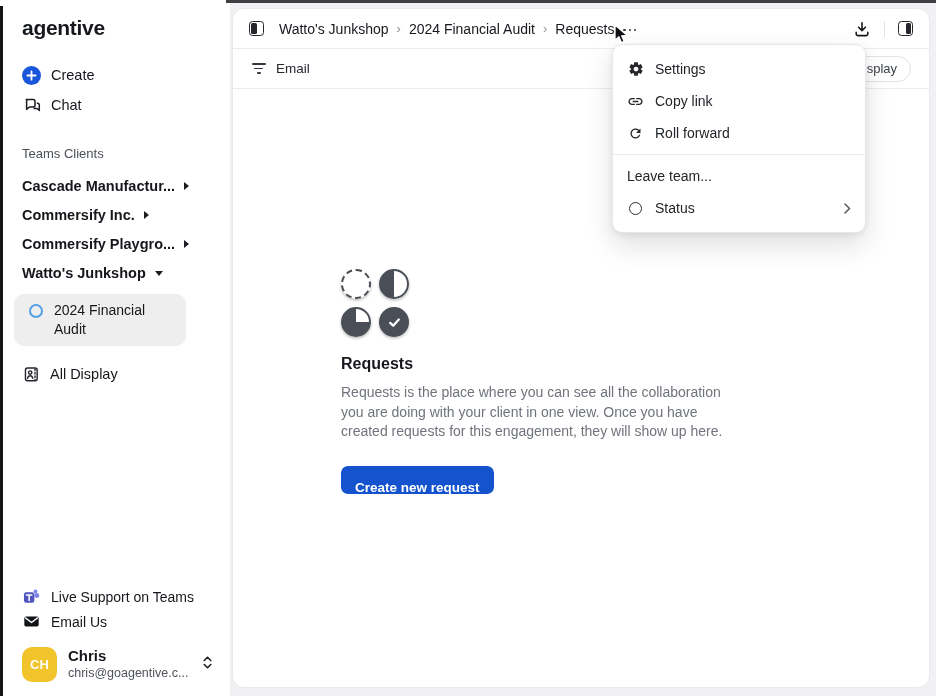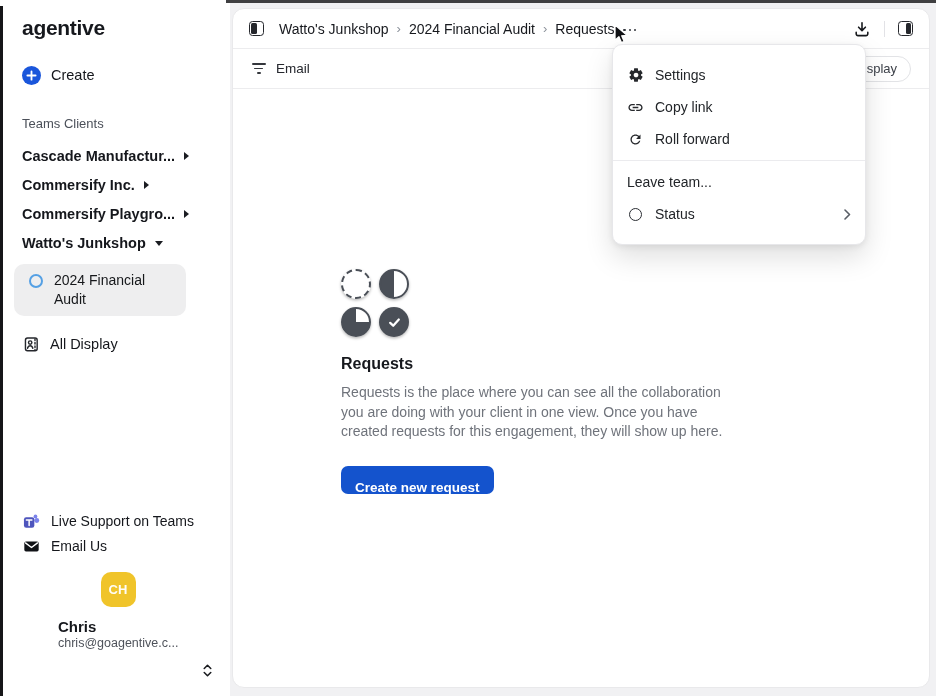--- a/index.html
+++ b/index.html
@@ -17,21 +17,21 @@
   .clients-header { margin-top:26px; margin-bottom:10px; font-size:13px; color:#4b5059; }
   .client-row { height:29px; display:flex; align-items:center; gap:9px; font-size:14.5px; font-weight:700; color:#15171c; cursor:pointer; }
   .tri-right { width:0; height:0; border-left:5px solid #1b1d22; border-top:4px solid transparent; border-bottom:4px solid transparent; margin-top:1px; }
   .tri-down  { width:0; height:0; border-top:5px solid #1b1d22; border-left:4px solid transparent; border-right:4px solid transparent; margin-top:2px; }
   .selected-engagement { margin:7px 0 6px -8px; width:172px; min-height:50px; border-radius:10px; background:#eeeeef; display:flex; gap:11px; padding:7px 10px 7px 15px; cursor:pointer; }
   .status-ring-blue { width:14px; height:14px; border:2px solid #55a0e4; border-radius:50%; flex:none; margin-top:3px; }
   .engagement-label { font-size:14px; line-height:19px; color:#16181b; width:100px; }
   .all-clients { margin-top:8px; height:28px; display:flex; align-items:center; gap:9px; font-size:14.5px; color:#15171c; cursor:pointer; }
   .side-spacer { flex:1; }
   .support-row { height:25px; display:flex; align-items:center; gap:10px; font-size:14px; color:#15171c; cursor:pointer; }
-  .user-row { margin-top:13px; display:flex; align-items:center; gap:11px; padding-right:16px; cursor:pointer;flex-direction:column; }
+  .user-row { margin-top:13px; display:flex; align-items:center; gap:11px; padding-right:16px; cursor:pointer; }
   .avatar { width:35px; height:35px; border-radius:10px; background:#f0c42a; color:rgba(255,255,255,.97); font-size:13px; font-weight:700; display:flex; align-items:center; justify-content:center; flex:none; }
   .user-meta { display:flex; flex-direction:column; line-height:1.25; }
   .user-name { font-size:15px; font-weight:700; color:#15171c; }
   .user-email { font-size:12.5px; color:#4f535b; max-width:120px; white-space:nowrap; overflow:hidden; }
   .unfold { margin-left:auto; }
 
   
   .main-bg { position:absolute; left:230px; top:0; width:706px; height:696px; background:#f1f1f3; }
   .card { position:absolute; left:232px; top:8px; width:698px; height:680px; background:#fff; border:1px solid #e9e9eb; border-radius:12px; }
 
@@ -61,21 +61,21 @@
   .sc { width:30px; height:30px; border-radius:50%; box-shadow:0 1.5px 3px rgba(0,0,0,.28), 0 0 0 2px #fff; }
   .sc-empty { border:2.6px dashed #4a4f57; background:#fff; }
   .sc-half  { border:2.6px solid #4a4f57; background:linear-gradient(90deg,#4a4f57 50%, #fff 50%); }
   .sc-pie   { border:2.6px solid #4a4f57; background:conic-gradient(#fff 0 90deg, #4a4f57 90deg 360deg); }
   .sc-done  { background:#4a4f57; display:flex; align-items:center; justify-content:center; }
   .empty-title { margin-top:18px; font-size:16px; font-weight:600; color:#16181d; }
   .empty-desc { margin-top:10px; font-size:14px; line-height:19.5px; color:#6f737b; }
   .cta-btn { margin-top:24px; height:28px; padding:14px 14px; background:#1453cd; color:#fff; border:none; border-radius:7px; font-size:13.5px; font-weight:600; font-family:inherit; cursor:pointer; }
 
   
-  .menu { position:absolute; left:612px; top:44px; width:254px; background:#fff; border:1px solid #e7e7ea; border-radius:10px; box-shadow:0 12px 28px rgba(0,0,0,.13), 0 2px 6px rgba(0,0,0,.07); padding:14px 0; z-index:50; }
+  .menu { position:absolute; left:612px; top:44px; width:254px; background:#fff; border:1px solid #e7e7ea; border-radius:10px; box-shadow:0 12px 28px rgba(0,0,0,.13), 0 2px 6px rgba(0,0,0,.07); padding:8px 0; z-index:50; }
   .menu-item { height:32px; display:flex; align-items:center; gap:11px; padding:0 14px; font-size:14px; color:#222529; cursor:pointer; }
   .menu-item .mi-icon { width:17px; display:flex; justify-content:center; flex:none; }
   .menu-sep { height:1px; background:#ebebee; margin:5px 0; }
   .mi-chev { margin-left:auto; display:flex; }
   .ring-icon { width:13px; height:13px; border:1.7px solid #2a2d33; border-radius:50%; }
 
   .cursor { position:absolute; left:613px; top:24px; z-index:100; pointer-events:none; }
 </style>
 </head>
 <body>
@@ -88,20 +88,29 @@
 
   <div class="side-row">
     <span class="plus-badge">
       <svg width="11" height="11" viewBox="0 0 12 12">
           <path d="M6 1.5v9M1.5 6h9" stroke="#fff" stroke-width="2" stroke-linecap="round"></path>
         </svg>
     </span>
     <span>Create</span>
   </div>
 
+  <div class="side-row">
+    <span class="icon-btn" style="width:19px;">
+      <svg width="18" height="18" viewBox="0 0 18 18" fill="none" stroke="#1b1d22" stroke-width="1.5" stroke-linejoin="round">
+        <path d="M3.2 3.5h7a1.8 1.8 0 0 1 1.8 1.8v3.9a1.8 1.8 0 0 1-1.8 1.8H6.4L3.6 13.3V5.3a1.8 1.8 0 0 1 1.6-1.8z"></path>
+        <path d="M13.8 7.2h.9a1.6 1.6 0 0 1 1.6 1.6v5.6l-2.3-1.9h-3.4"></path>
+      </svg>
+    </span>
+    <span>Chat</span>
+  </div>
 
   <div class="clients-header">Teams Clients</div>
 
   <div class="client-row">
     <span>Cascade Manufactur...</span>
     <span class="tri-right"></span>
   </div>
   <div class="client-row">
     <span>Commersify Inc.</span>
     <span class="tri-right"></span>

